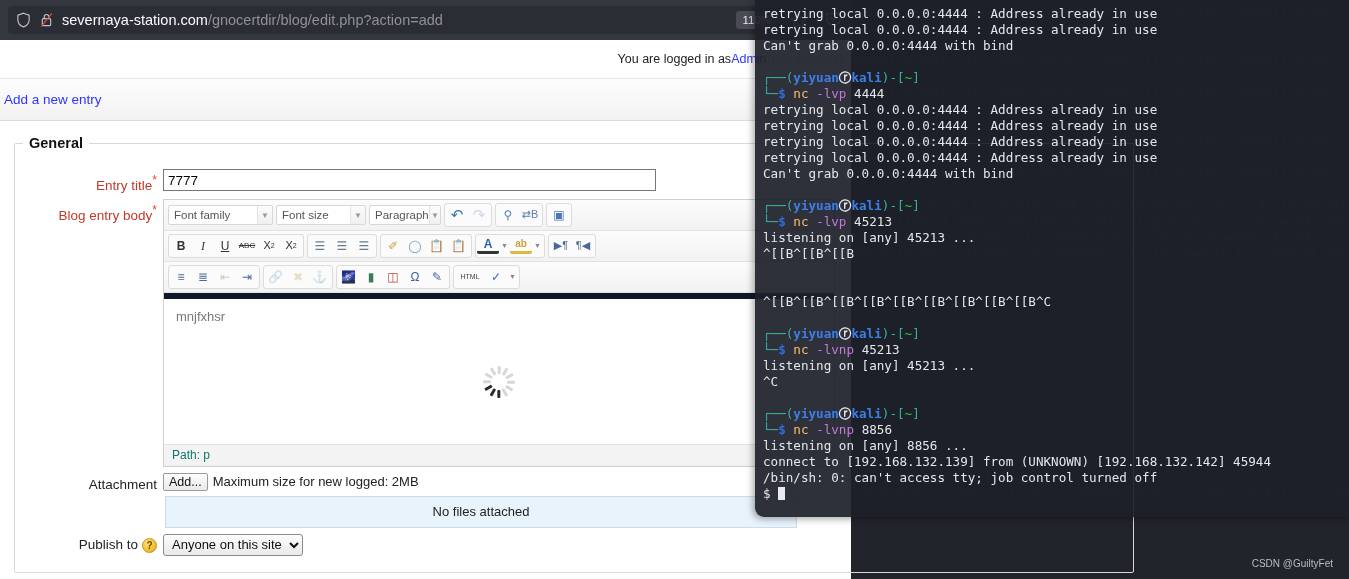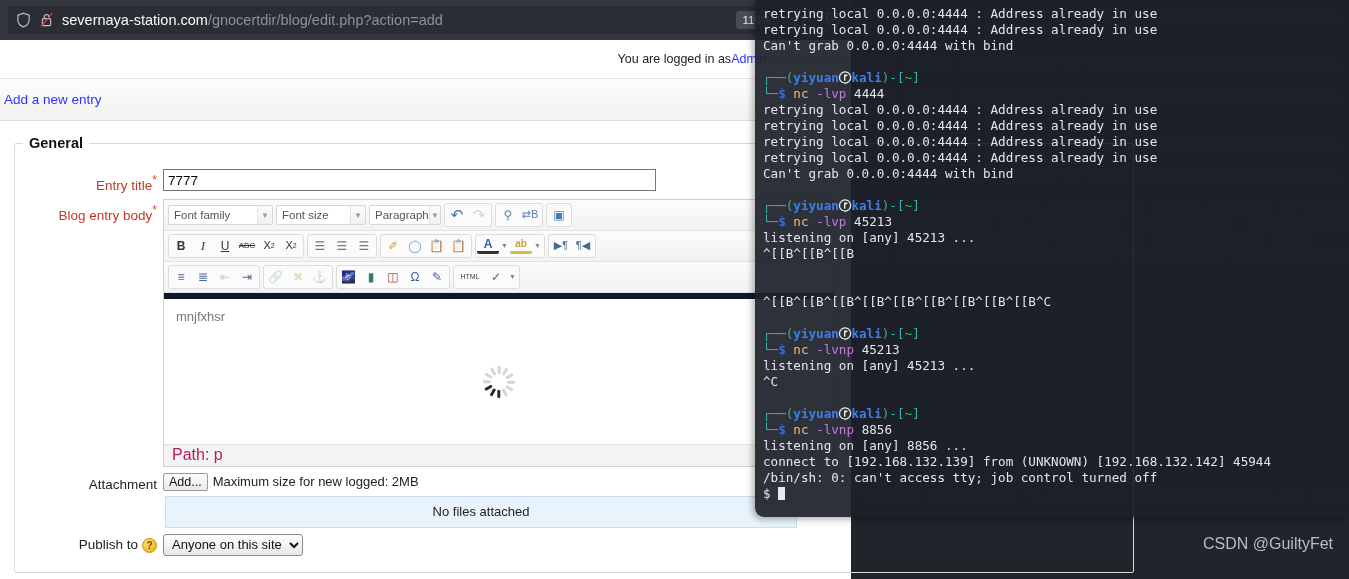--- a/index.html
+++ b/index.html
@@ -18,22 +18,22 @@
     background: #22242c;
   }
   .backdrop-hydra {
     position: absolute; left: 851px; top: 0; width: 498px; height: 517px;
     font-family: "DejaVu Sans Mono", monospace;
     font-size: 12.5px; line-height: 16px;
     color: #3b4250; white-space: pre; overflow: hidden;
     padding-top: 6px;
   }
   .watermark {
-    position: absolute; right: 16px; bottom: 26px;
-    color: #b9bcc4; font-size: 16px;
+    position: absolute; right: 16px; bottom: 10px;
+    color: #b9bcc4; font-size: 10px;
     font-family: "Liberation Sans", sans-serif;
   }
 
   
   .browser { position: absolute; left: 0; top: 0; width: 851px; height: 579px; background: #fff; }
   .chrome-bar {
     position: relative; height: 40px; background: #35373f;
     display: flex; align-items: center; padding: 0 8px;
   }
   .urlbar {
@@ -136,21 +136,21 @@
   }
   .spinner { position: absolute; left: 50%; top: 52%; transform: translate(-50%,-50%);
     width: 34px; height: 34px; }
   .spinner i {
     position: absolute; left: 50%; top: 50%; width: 2.6px; height: 8px;
     background: #d0d0d0; border-radius: 1px; transform-origin: 50% 200%;
   }
   .mce-status {
     height: 22px; background: #f3f3f3; border-top: 1px solid #e2e2e2;
     display: flex; align-items: center; padding-left: 8px;
-    font-size: 16px; color: #be185d;
+    font-size: 12px; color: #0f766e;
   }
 
   .att-row { display: flex; align-items: center; gap: 5px; }
   .btn-add {
     border: 1px solid #9a9a9a; background: linear-gradient(#fdfdfd,#eaeaea);
     font-size: 12.5px; padding: 1px 5px; border-radius: 2px; color: #111;
   }
   .att-text { font-size: 13px; color: #222; }
   .dropzone {
     width: 632px; height: 32px; background: #e9f3fb; border: 1px solid #c9ddee;

